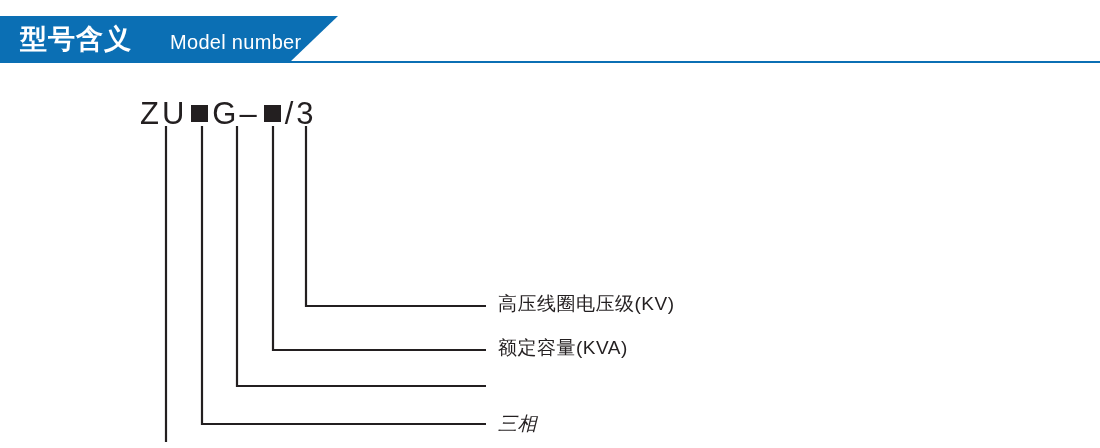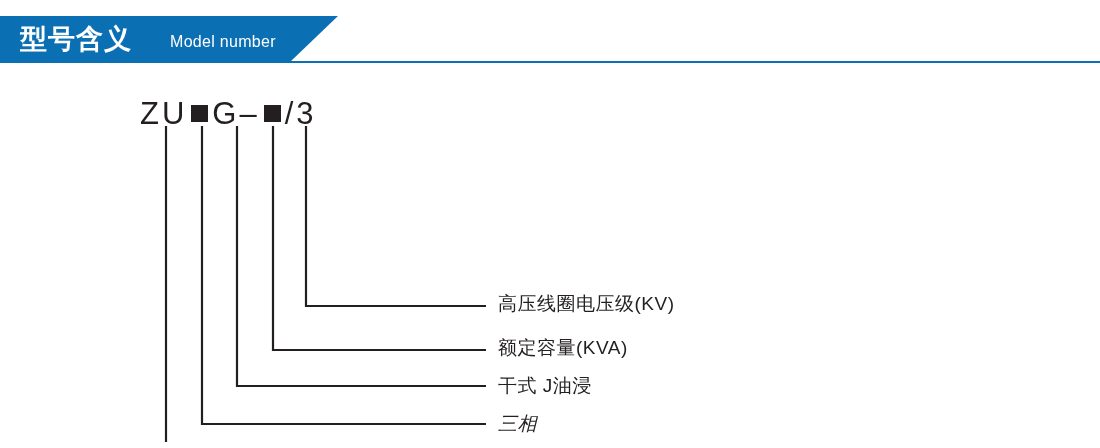--- a/index.html
+++ b/index.html
@@ -48,21 +48,21 @@
     font-size: 27px;
     font-weight: bold;
     color: #ffffff;
     letter-spacing: 1px;
     line-height: 34px;
   }
   .header-title-en {
     position: absolute;
     left: 170px;
     top: 16px;
-    font-size: 16px;
+    font-size: 20px;
     color: #ffffff;
     line-height: 20px;
     letter-spacing: 0.3px;
   }
   .header-rule {
     position: absolute;
     left: 0;
     top: 61px;
     width: 1100px;
     height: 2px;
@@ -136,16 +136,15 @@
 
     <polyline points="237,62 237,322 486,322" fill="none" stroke="#231f20" stroke-width="2.2"></polyline>
 
     <polyline points="202,62 202,360 486,360" fill="none" stroke="#231f20" stroke-width="2.2"></polyline>
 
     <polyline points="166,62 166,400 486,400" fill="none" stroke="#231f20" stroke-width="2.2"></polyline>
   </svg>
 
   <div class="label" style="left:498px; top:272px;">额定容量(KVA)</div>
   <div class="label" style="left:498px; top:228px;">高压线圈电压级(KV)</div>
-  <div class="label" style="left:498px; top:310px;">干式  J油浸</div>
   <div class="label" style="left:498px; top:348px;font-style:italic;">三相</div>
 
 </div>
 
 </body></html>

